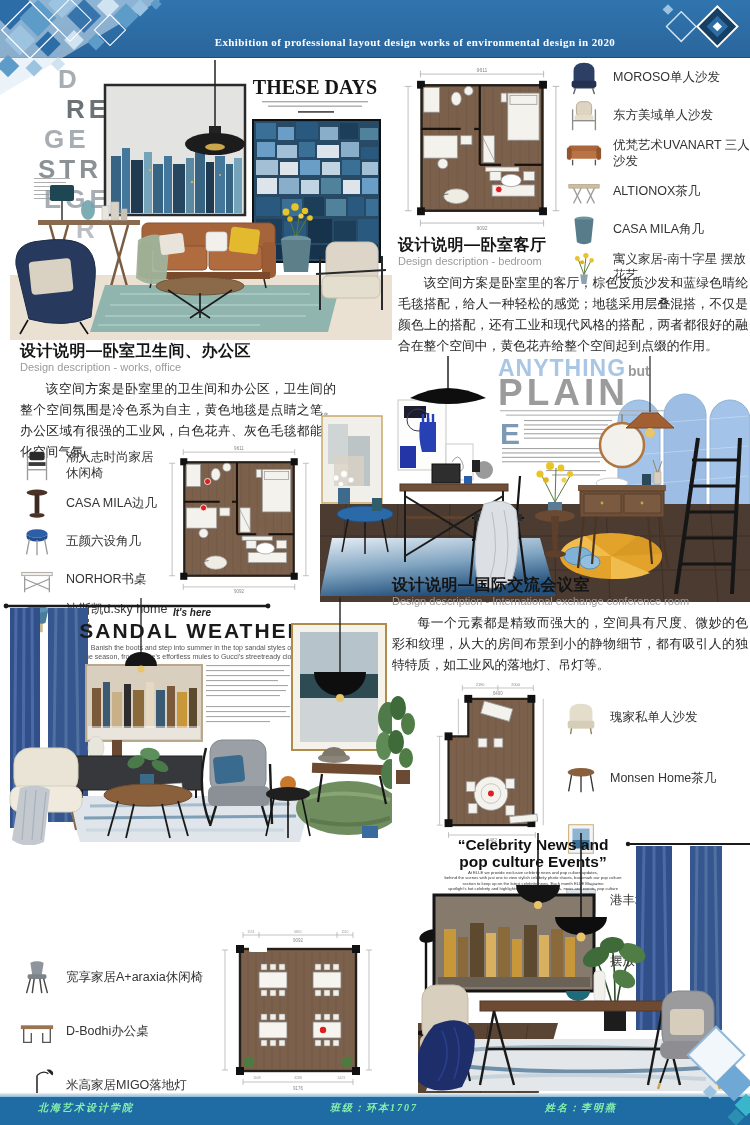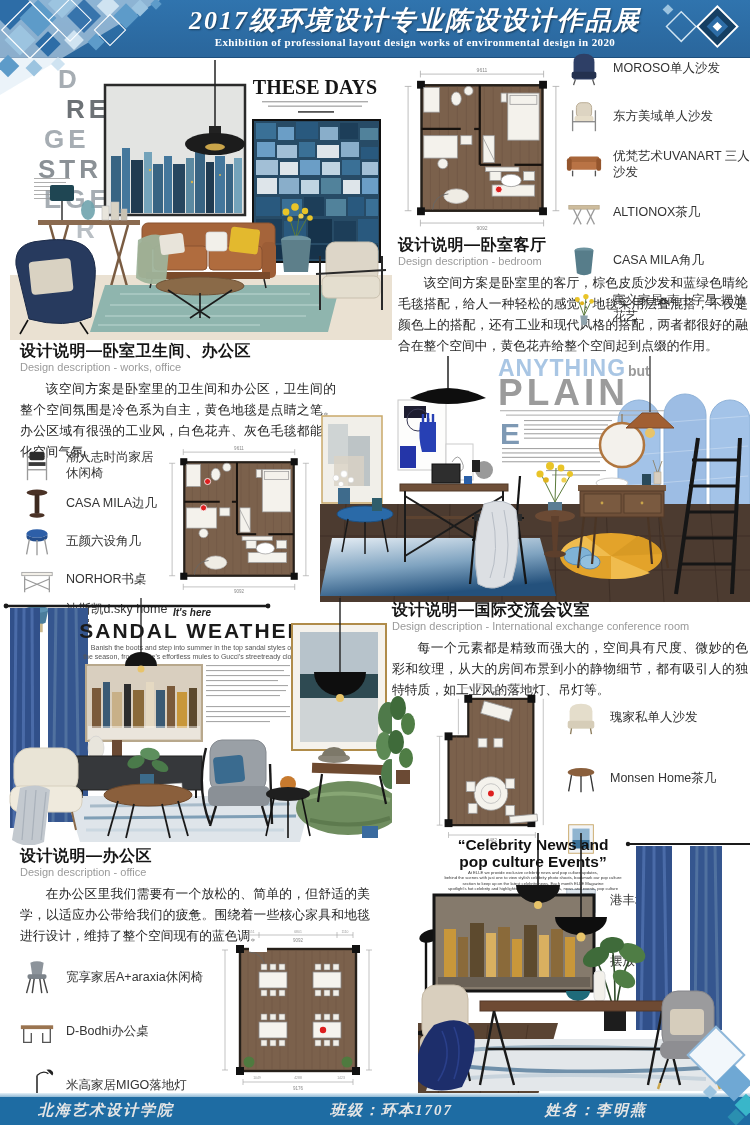--- a/index.html
+++ b/index.html
@@ -11,22 +11,22 @@
           background:linear-gradient(180deg,#3074ae 0%,#2a669c 100%);border-bottom:1px solid #1d4f7e;}
   .h-title{position:absolute;left:150px;right:70px;top:3px;text-align:center;color:#fff;
            font-family:"Liberation Serif",serif;font-style:italic;font-weight:700;font-size:26px;
            letter-spacing:2px;text-shadow:1px 1px 2px rgba(0,0,0,.45);white-space:nowrap;}
   .h-sub{position:absolute;left:170px;right:90px;top:36px;text-align:center;color:#fff;
          font-family:"Liberation Serif",serif;font-weight:700;font-size:11px;letter-spacing:.4px;
          padding-bottom:18px;border-bottom:1px solid rgba(255,255,255,.85);white-space:nowrap;}
   .footer{position:absolute;left:0;bottom:0;width:750px;height:28px;background:#1e6ca3;}
   .footer-strip{position:absolute;left:0;bottom:28px;width:750px;height:4px;
                 background:linear-gradient(180deg,#e6f1f8,#8fb8d4);}
-  .f-text{position:absolute;top:4px;color:#e5e5e5;font-family:"Liberation Serif",serif;
-          font-style:italic;font-weight:700;font-size:15px;letter-spacing:2px;white-space:nowrap;}
+  .f-text{position:absolute;top:4px;color:#86efac;font-family:"Liberation Serif",serif;
+          font-style:italic;font-weight:700;font-size:10px;letter-spacing:2px;white-space:nowrap;}
   
   .sec-title{font-size:16px;font-weight:700;color:#141414;letter-spacing:.5px;line-height:1.15;}
   .sec-sub{font-size:11px;color:#9a9a9a;margin-top:1px;}
   .sec-body{font-size:12.8px;color:#262626;line-height:1.62;text-align:justify;text-indent:2em;margin-top:6px;}
   
   .flist{display:flex;flex-direction:column;}
   .fitem{display:flex;align-items:center;gap:10px;}
   .ficon{width:38px;height:38px;flex:none;}
   .ficon svg{width:100%;height:100%;}
   .fname{font-size:12.5px;color:#333;line-height:1.3;}
@@ -105,21 +105,20 @@
         <g stroke="#999" stroke-width="0.7" fill="none">
           <rect x="100" y="28" width="24" height="8"></rect>
             <line x1="76" y1="66" x2="86" y2="86"></line>
         </g>
         <path d="M31,130 a14,14 0 0 1 14,-14" stroke="#666" stroke-width="0.8" fill="none"></path>
       </g>
     </defs>
   </svg>
 
   <div class="header">
-    <div class="h-title">2017级环境设计专业陈设设计作品展</div>
     <div class="h-sub">Exhibition of professional layout design works of environmental design in 2020</div>
   </div>
   <svg class="abs" style="left:0;top:0;width:215px;height:100px;z-index:6" viewBox="0 0 215 100">
     <polygon points="0,0 160,0 0,95" fill="#dbe9f4" opacity="0.55"></polygon>
     <g>
       <rect x="-7" y="-11" width="34" height="34" fill="#2d6da7" transform="rotate(45 10 6)"></rect>
       <rect x="25" y="5" width="26" height="26" fill="#5d9bc9" transform="rotate(45 38 18)"></rect>
       <rect x="52" y="-6" width="20" height="20" fill="#9cc4e0" transform="rotate(45 62 4)"></rect>
       <rect x="72" y="4" width="24" height="24" fill="#2d6da7" opacity="0.9" transform="rotate(45 84 16)"></rect>
       <rect x="100" y="-2" width="16" height="16" fill="#cfe3f1" transform="rotate(45 108 6)"></rect>
@@ -323,21 +322,21 @@
     <text x="75" y="7" text-anchor="middle" font-size="4.5" fill="#888">9611</text>
     <text x="75" y="148.5" text-anchor="middle" font-size="4.5" fill="#888">9092</text>
   </svg>
 
   <div class="abs" style="left:398px;top:236px;width:350px">
     <div class="sec-title">设计说明—卧室客厅</div>
     <div class="sec-sub">Design description - bedroom</div>
     <div class="sec-body">该空间方案是卧室里的客厅，棕色皮质沙发和蓝绿色晴纶毛毯搭配，给人一种轻松的感觉；地毯采用层叠混搭，不仅是颜色上的搭配，还有工业和现代风格的搭配，两者都很好的融合在整个空间中，黄色花卉给整个空间起到点缀的作用。</div>
   </div>
 
-  <div class="abs flist" style="left:565px;top:49px;width:185px;gap:10px">
+  <div class="abs flist" style="left:565px;top:58px;width:185px;">
     <div class="fitem">
       <span class="ficon"><svg viewBox="0 0 40 40">
             <path d="M9,32 V14 q0,-9 11,-9 q11,0 11,9 v18 z" fill="#2e3f66"></path>
             <rect x="7" y="24" width="26" height="7" rx="2" fill="#24314f"></rect>
             <line x1="11" y1="32" x2="9" y2="38" stroke="#555" stroke-width="1.4"></line>
             <line x1="29" y1="32" x2="31" y2="38" stroke="#555" stroke-width="1.4"></line>
           </svg></span>
       <span class="fname">MOROSO单人沙发</span>
     </div>
     <div class="fitem">
@@ -818,21 +817,21 @@
           <line x1="380" y1="178" x2="386" y2="206"></line>
         </g>
     </g>
     <g fill="#4f7a4a">
       <ellipse cx="388" cy="120" rx="10" ry="16"></ellipse>
         <ellipse cx="384" cy="148" rx="8" ry="14" fill="#5d8a55"></ellipse>
         <ellipse cx="390" cy="176" rx="9" ry="15"></ellipse>
     </g>
   </svg>
 
-  <div class="abs" style="left:392px;top:601px;width:356px">
+  <div class="abs" style="left:392px;top:576px;width:356px">
     <div class="sec-title">设计说明—国际交流会议室</div>
     <div class="sec-sub">Design description - International exchange conference room</div>
     <div class="sec-body">每一个元素都是精致而强大的，空间具有尺度、微妙的色彩和纹理，从大的房间布景到小的静物细节，都有吸引人的独特特质，如工业风的落地灯、吊灯等。</div>
   </div>
 
   <svg class="abs" style="left:388px;top:690px;width:28px;height:100px" viewBox="0 0 28 100">
     <g fill="#3f6b3a">
         <ellipse cx="10" cy="18" rx="8" ry="12"></ellipse>
         <ellipse cx="20" cy="34" rx="7" ry="11" fill="#4f7d45"></ellipse>
         <ellipse cx="8" cy="52" rx="8" ry="12"></ellipse>
@@ -941,25 +940,20 @@
             </g>
             <ellipse cx="13" cy="10" rx="3.4" ry="2.4" fill="#6b8f5a"></ellipse>
             <ellipse cx="24" cy="8" rx="3" ry="2.2" fill="#87a674"></ellipse>
             <circle cx="28" cy="13" r="2.4" fill="#e8e5dc"></circle>
             <path d="M15,26 h10 l-1.5,11 h-7 z" fill="#2b3a4a"></path>
           </svg></span>
       <span class="fname">摆放花艺</span>
     </div>
   </div>
 
-  <div class="abs" style="left:20px;top:847px;width:350px">
-    <div class="sec-title">设计说明—办公区</div>
-    <div class="sec-sub">Design description - office</div>
-    <div class="sec-body">在办公区里我们需要有一个放松的、简单的，但舒适的美学，以适应办公带给我们的疲惫。围绕着一些核心家具和地毯进行设计，维持了整个空间现有的蓝色调。</div>
-  </div>
   <div class="abs flist" style="left:18px;top:958px;width:198px;gap:16px">
     <div class="fitem">
       <span class="ficon"><svg viewBox="0 0 40 40">
             <path d="M13,5 q7,-3 14,0 l-2,13 h-10 z" fill="#8d949b"></path>
             <rect x="10" y="17" width="20" height="5" rx="2" fill="#7c838a"></rect>
             <g stroke="#444" stroke-width="1.5">
               <line x1="13" y1="22" x2="9" y2="37"></line>
               <line x1="27" y1="22" x2="31" y2="37"></line>
               <line x1="17" y1="22" x2="15" y2="37"></line>
               <line x1="23" y1="22" x2="25" y2="37"></line>

